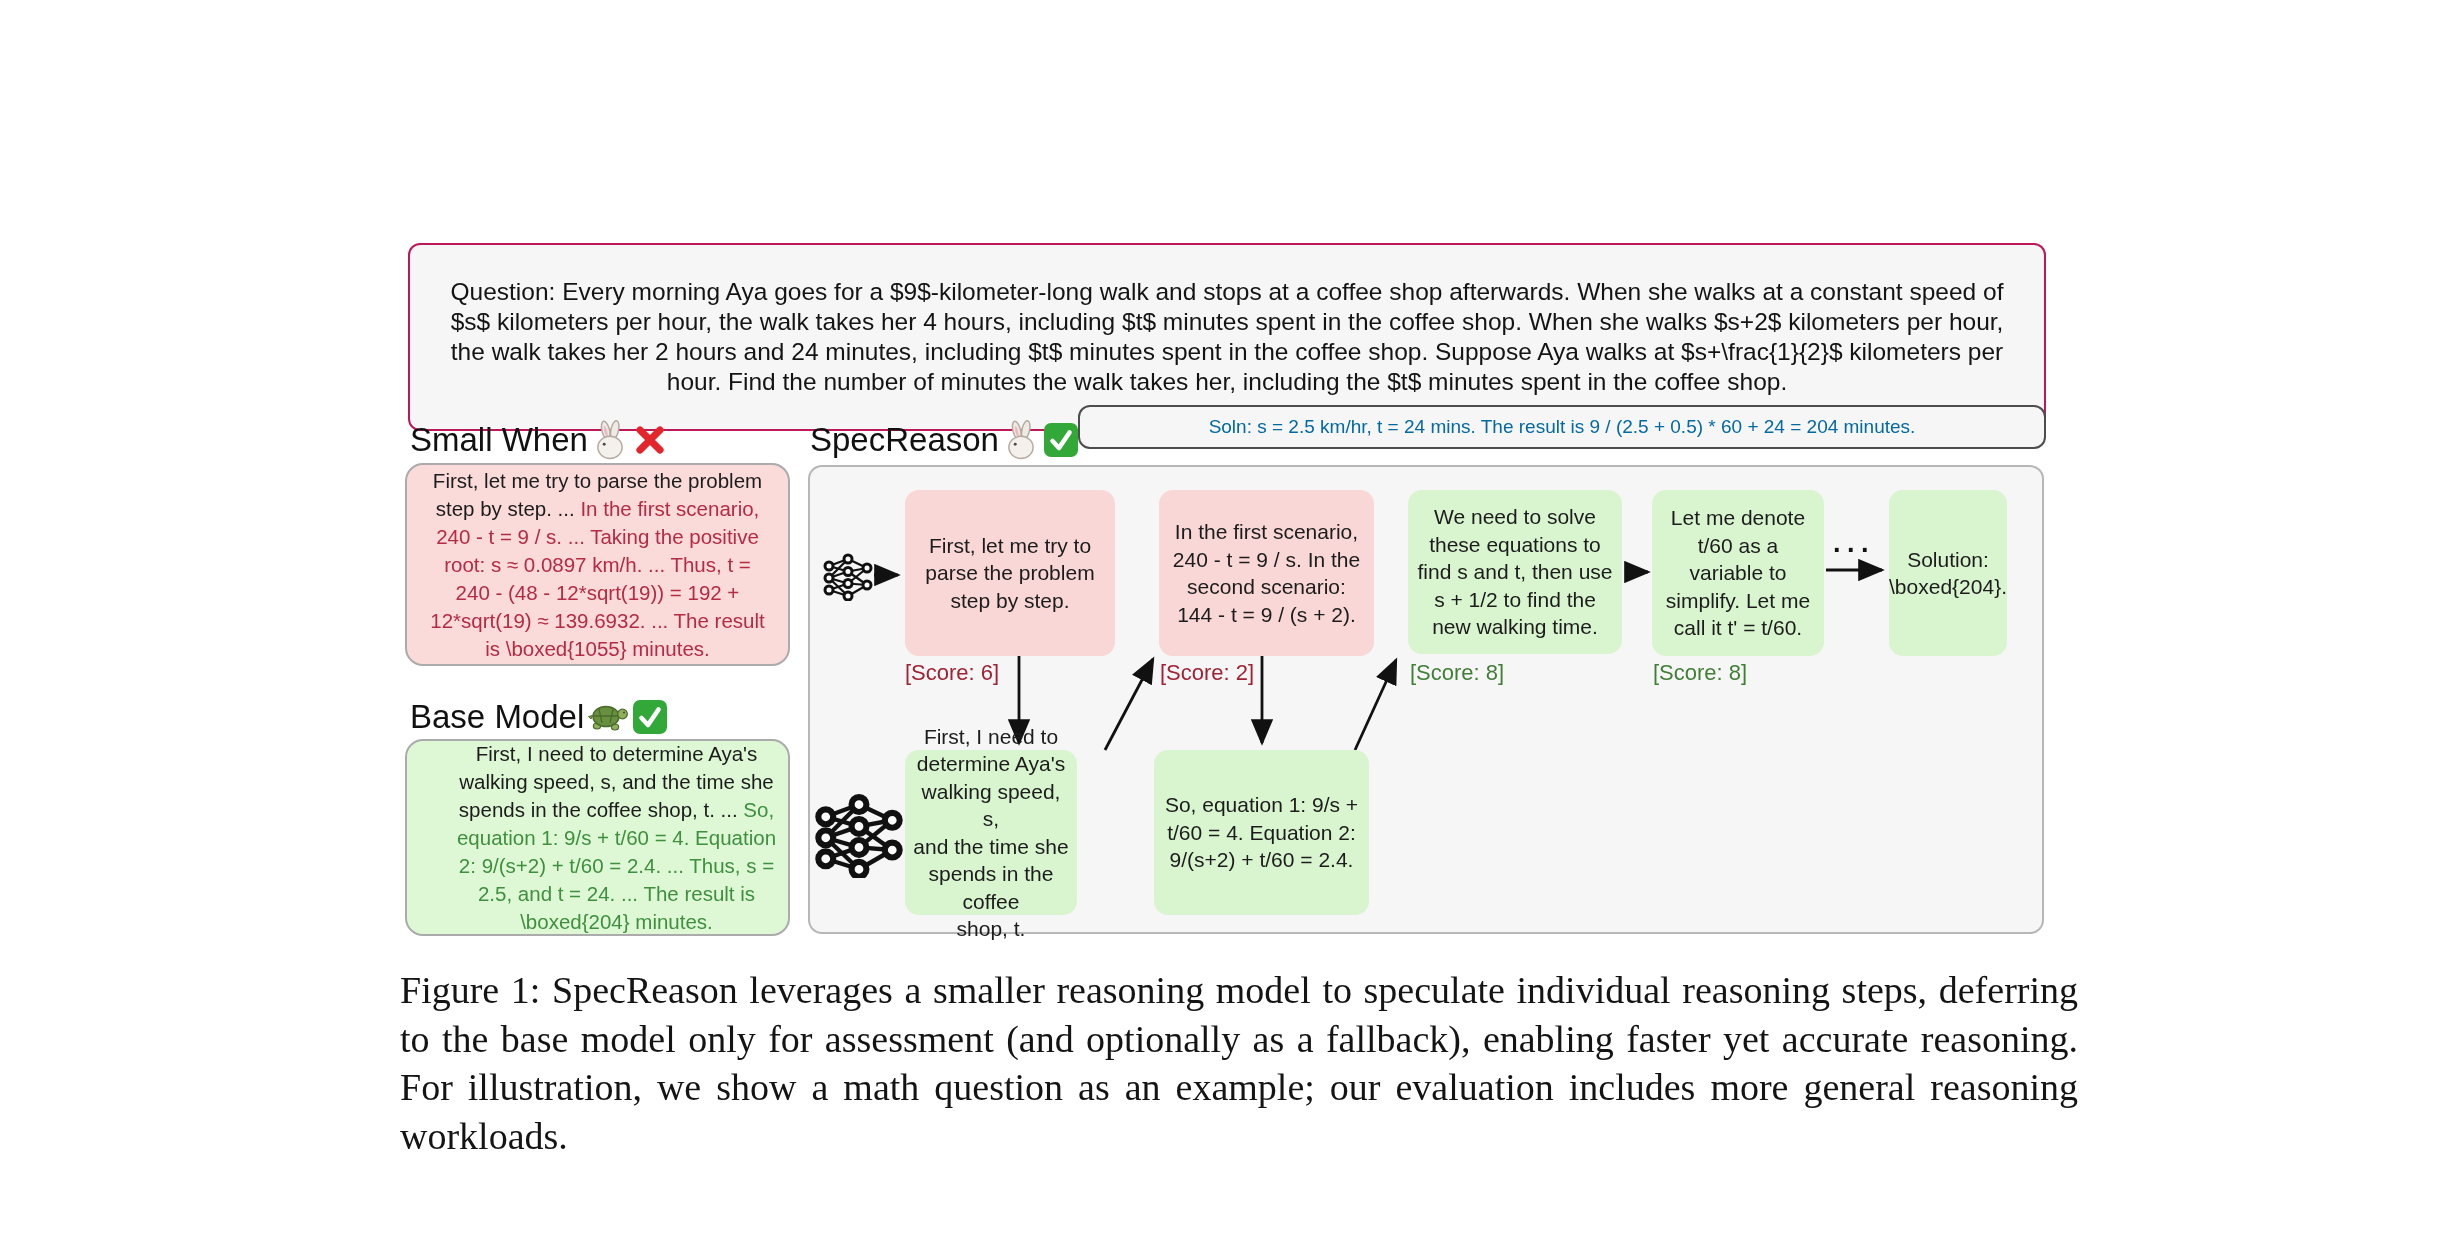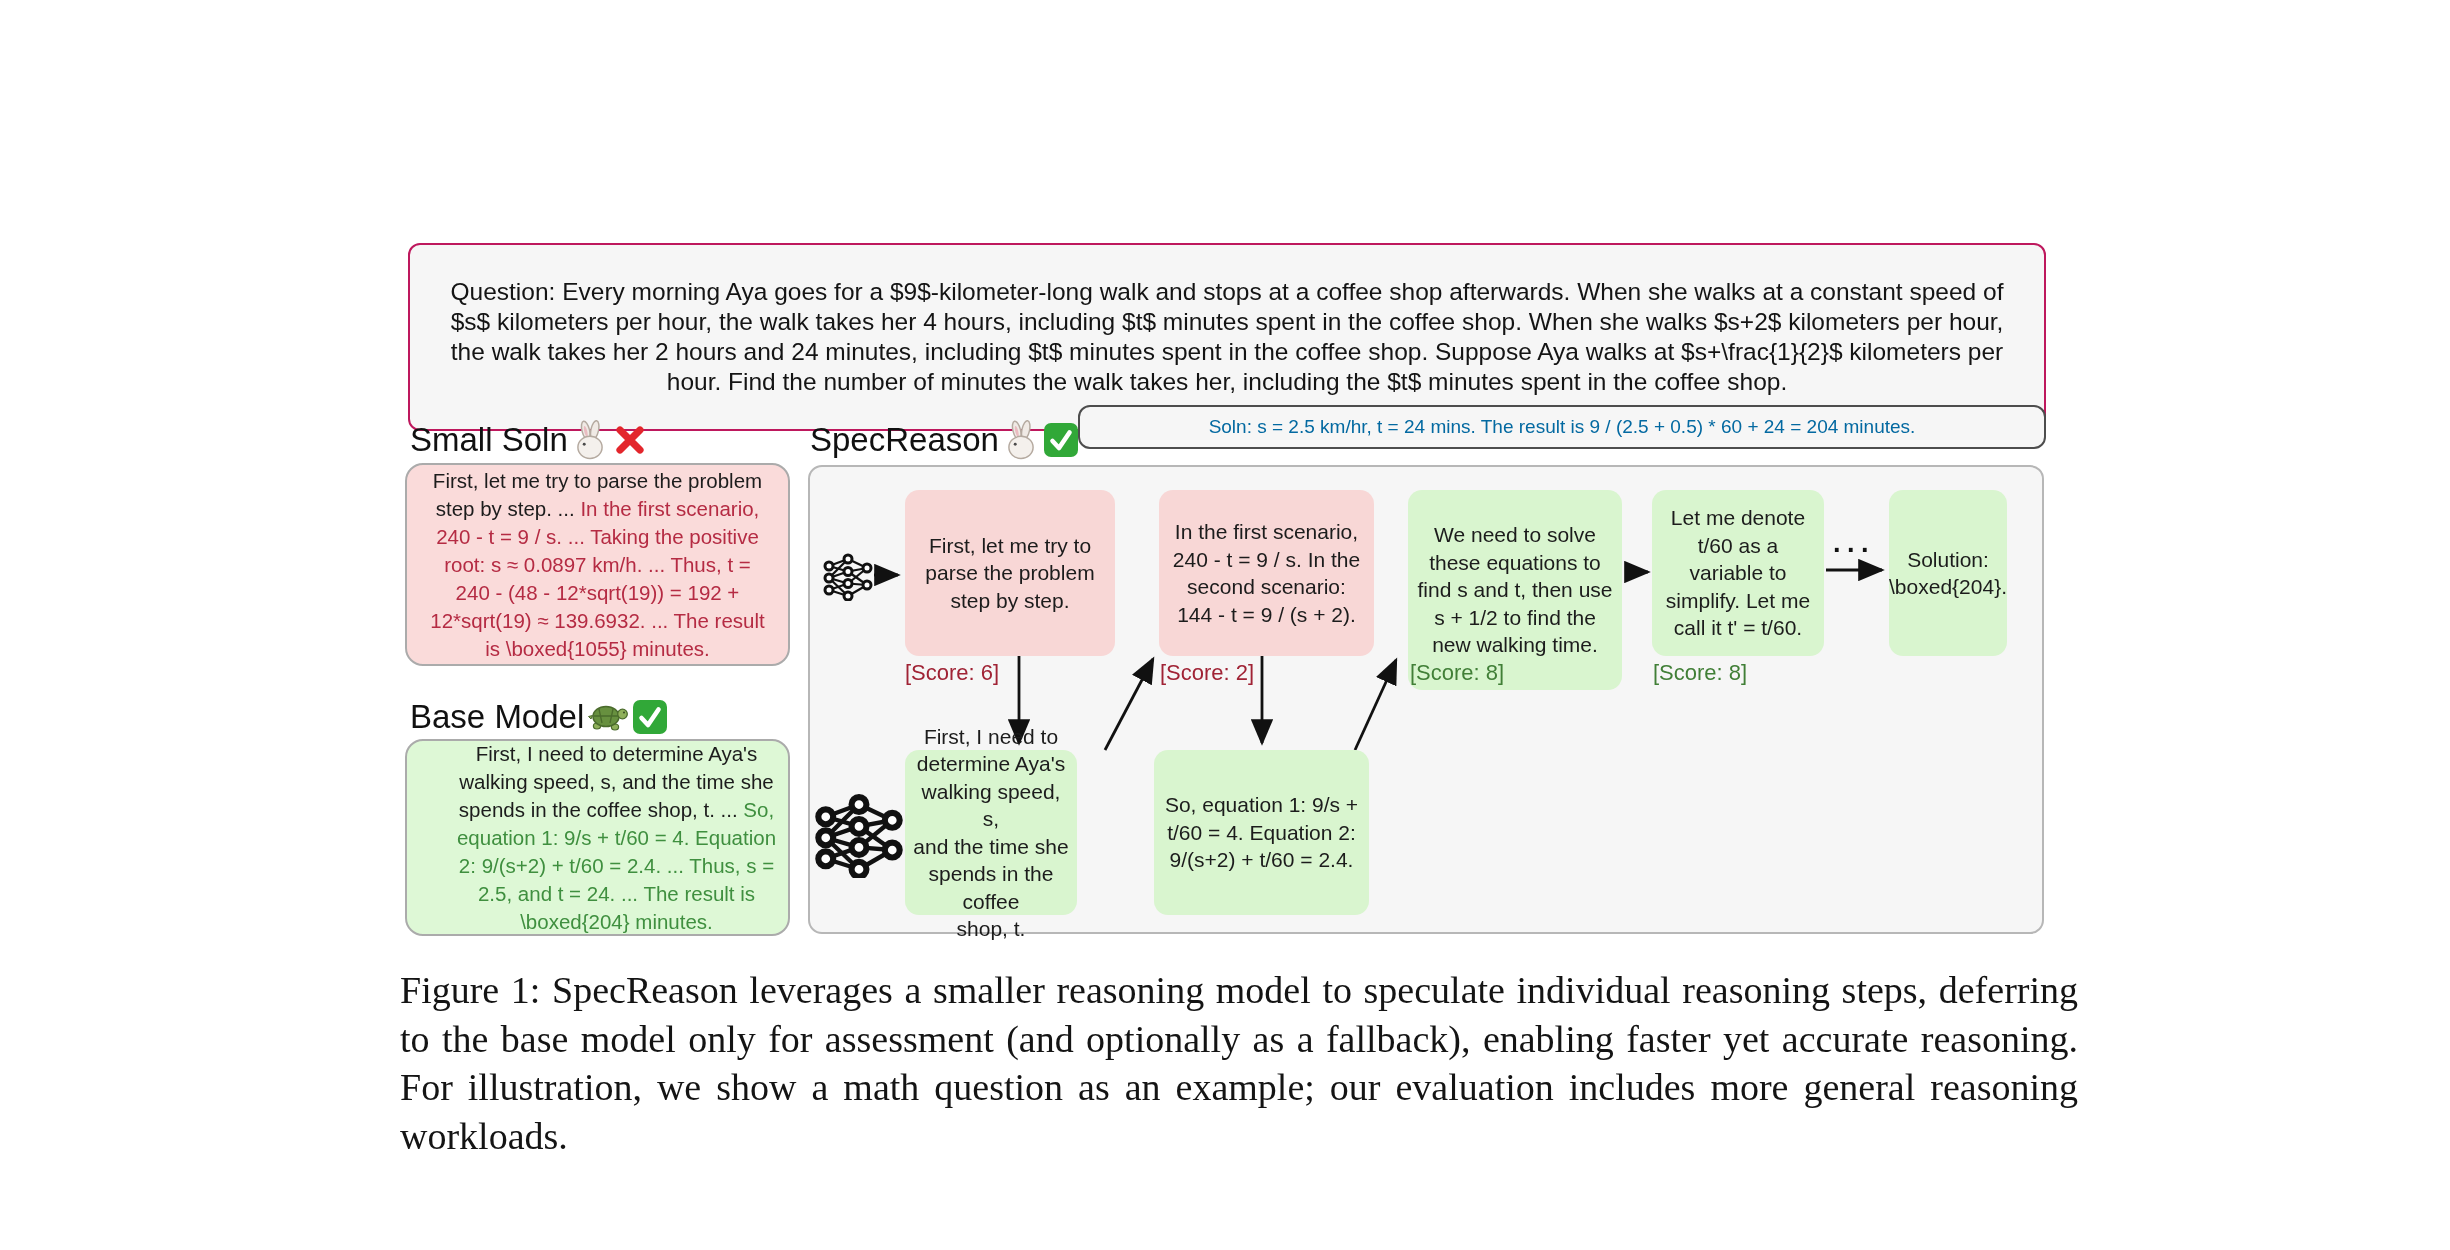--- a/index.html
+++ b/index.html
@@ -57,21 +57,21 @@
 </head>
 <body>
 
 <div class="canvas">
 
   <div class="question-box">
     <div class="qtext">Question: Every morning Aya goes for a $9$-kilometer-long walk and stops at a coffee shop afterwards. When she walks at a constant speed of $s$ kilometers per hour, the walk takes her 4 hours, including $t$ minutes spent in the coffee shop. When she walks $s+2$ kilometers per hour, the walk takes her 2 hours and 24 minutes, including $t$ minutes spent in the coffee shop. Suppose Aya walks at $s+\frac{1}{2}$ kilometers per hour. Find the number of minutes the walk takes her, including the $t$ minutes spent in the coffee shop.</div>
   </div>
 
   <div class="panel-label" style="left:410px;top:418px;">
-    <span>Small Soln</span>
+    <span>Small When</span>
     <span>
       <svg width="38" height="40" viewBox="0 0 34 38">
         <ellipse cx="13" cy="10" rx="3.6" ry="9" fill="#f0eae5" stroke="#b5aaa0" stroke-width="1.4" transform="rotate(-14 13 10)"></ellipse>
         <ellipse cx="21.5" cy="9.5" rx="3.6" ry="9" fill="#f0eae5" stroke="#b5aaa0" stroke-width="1.4" transform="rotate(12 21.5 9.5)"></ellipse>
         <ellipse cx="13" cy="11" rx="1.4" ry="5.5" fill="#e9bcc0" transform="rotate(-14 13 11)"></ellipse>
         <ellipse cx="17" cy="26" rx="11.5" ry="10.5" fill="#f4f0ec" stroke="#b5aaa0" stroke-width="1.4"></ellipse>
         <circle cx="11.5" cy="23" r="1.4" fill="#4a4a4a"></circle>
       </svg>
     </span>
     <span>
@@ -230,21 +230,21 @@
       <div class="ftext">First, let me try to
 parse the problem
 step by step.</div>
     </div>
     <div class="fbox fbox-pink" style="left:349px;top:23px;width:215px;height:166px;">
       <div class="ftext">In the first scenario,
 240 - t = 9 / s. In the
 second scenario:
 144 - t = 9 / (s + 2).</div>
     </div>
-    <div class="fbox fbox-green" style="left:598px;top:23px;width:214px;height:200px;">
+    <div class="fbox fbox-green" style="left:598px;top:23px;width:214px;height:164px;">
       <div class="ftext">We need to solve
 these equations to
 find s and t, then use
 s + 1/2 to find the
 new walking time.</div>
     </div>
     <div class="fbox fbox-green" style="left:842px;top:23px;width:172px;height:166px;">
       <div class="ftext">Let me denote
 t/60 as a
 variable to

